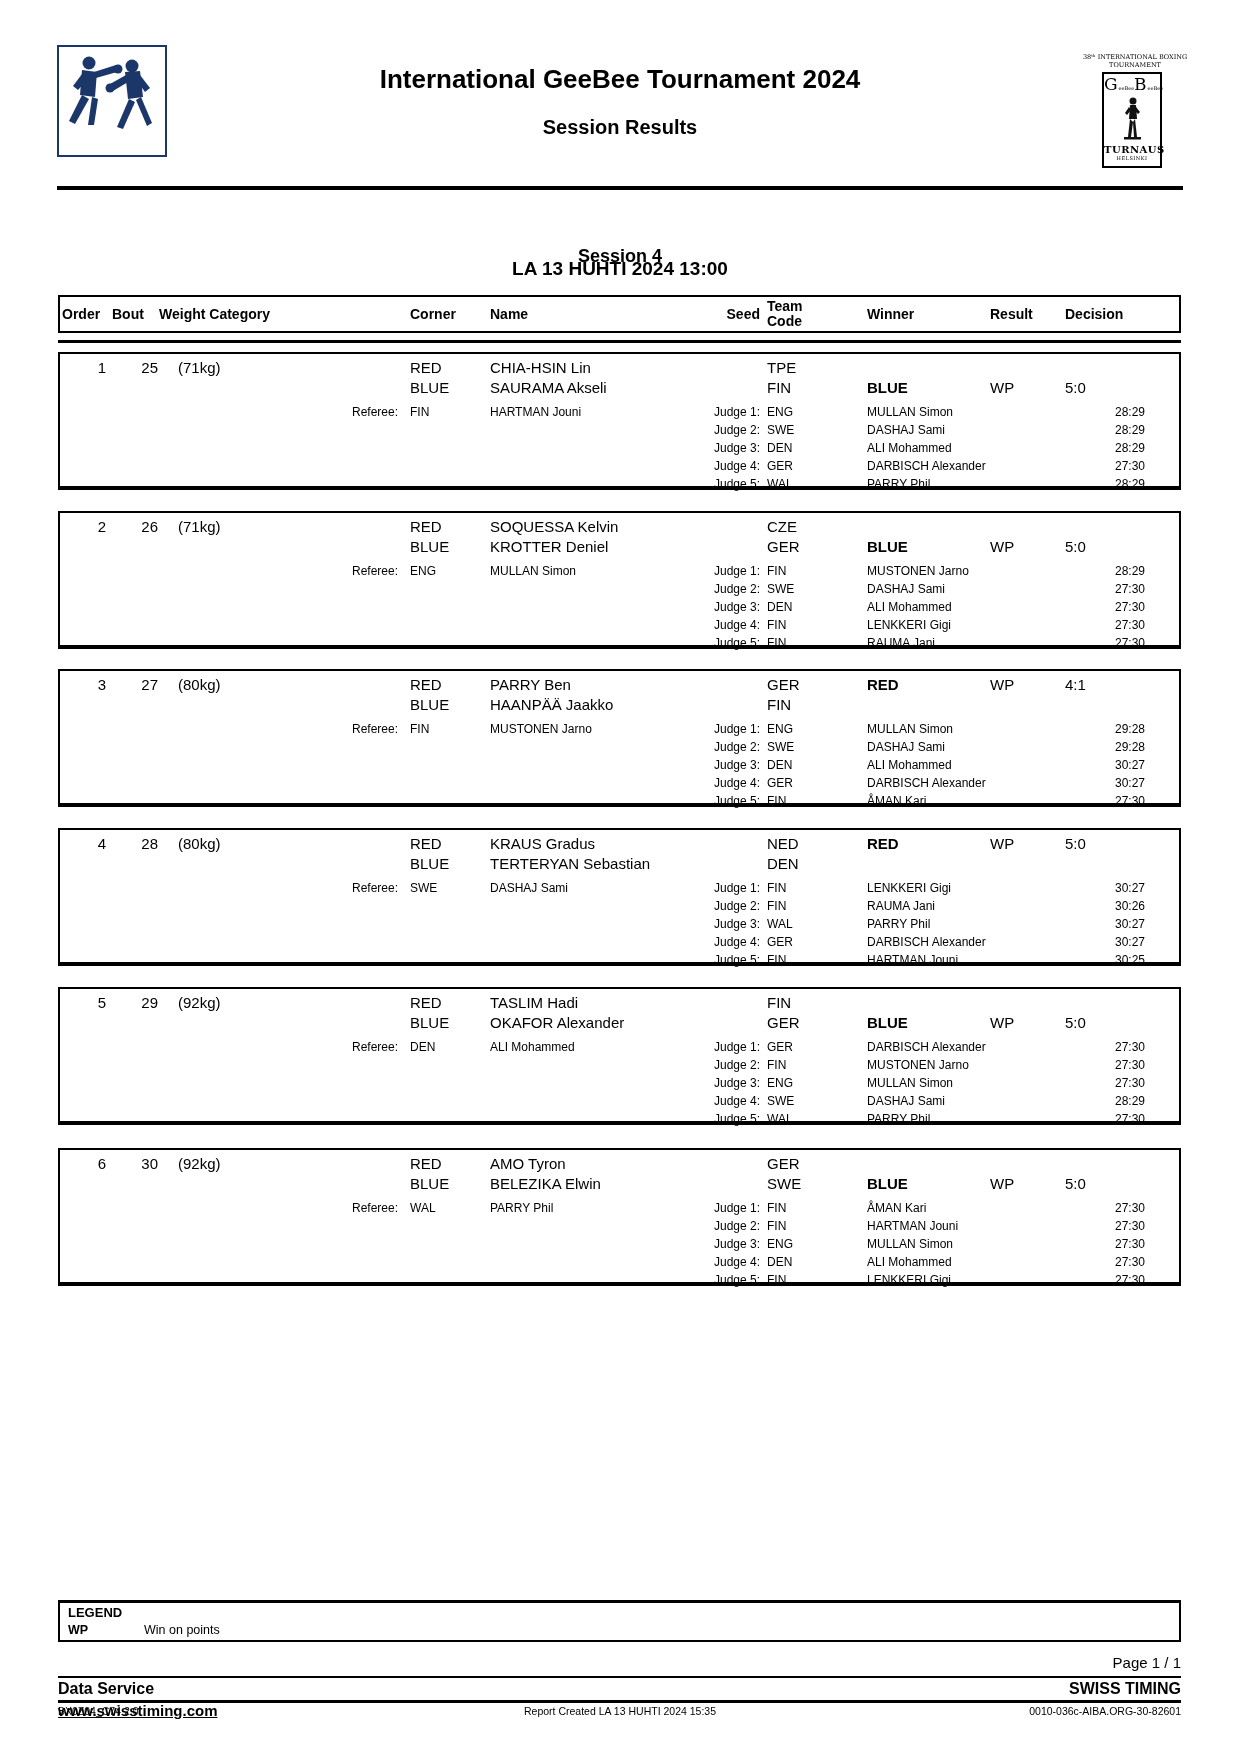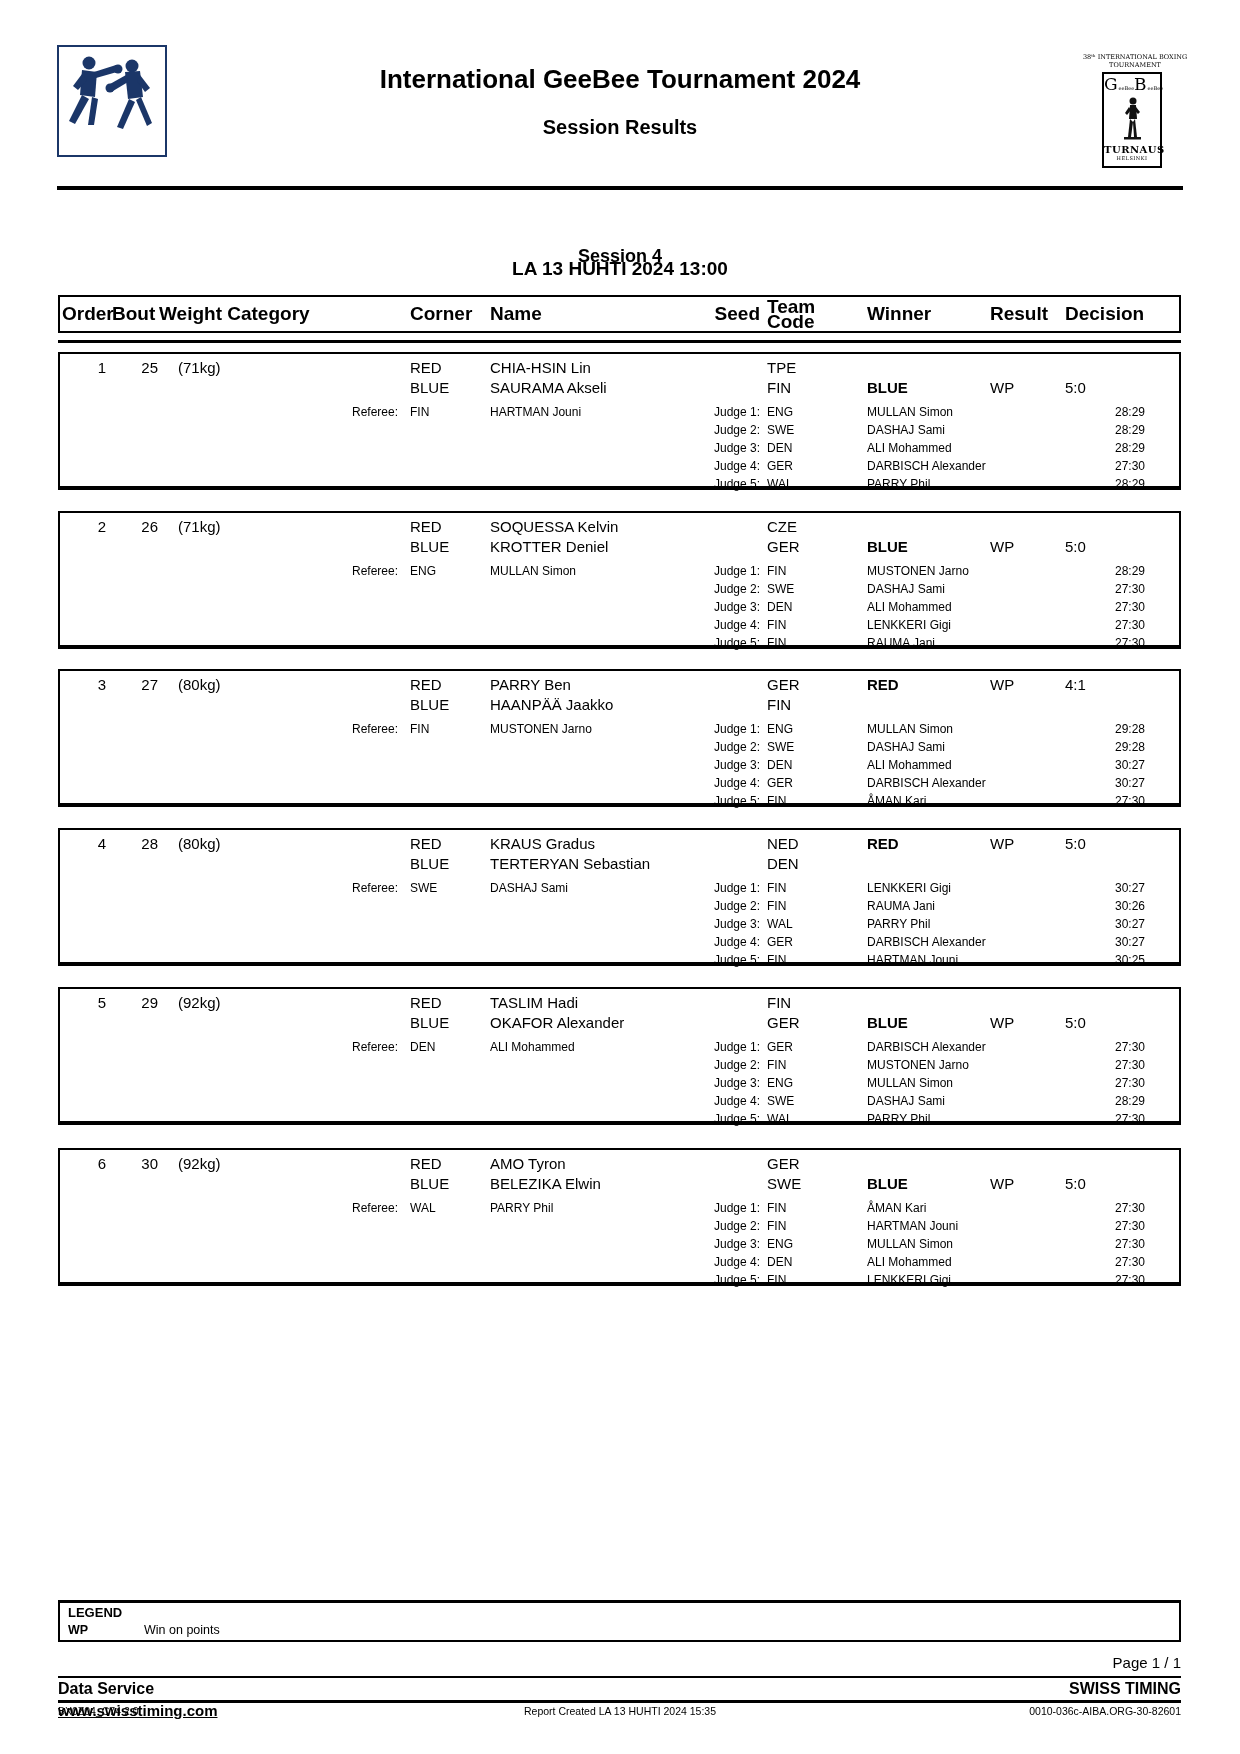--- a/index.html
+++ b/index.html
@@ -17,21 +17,21 @@
          text-align:center;font-family:"DejaVu Serif",serif;}
   .gbletters{font-size:17px;line-height:18px;margin-top:1px;letter-spacing:1px;}
   .gbsmall{font-size:5px;letter-spacing:0;}
   .turnaus{font-size:10px;font-weight:bold;line-height:10px;letter-spacing:.5px;}
   .helsinki{font-size:5px;line-height:6px;letter-spacing:.5px;}
   .toprule{position:absolute;left:57px;top:186px;width:1126px;height:4px;background:#000;}
   .session{position:absolute;left:0;top:210px;width:100%;text-align:center;font-size:18px;font-weight:bold;margin-top:36px;}
   .datetime{position:absolute;left:0;top:258px;width:100%;text-align:center;font-size:19px;font-weight:bold;}
   
   .thead{position:absolute;left:58px;top:295px;width:1123px;height:38px;border:2px solid #000;
-         box-sizing:border-box;font-size:19px;font-weight:bold;}
+         box-sizing:border-box;font-size:14px;font-weight:bold;}
   .hx{position:absolute;top:0;height:34px;line-height:34px;white-space:nowrap;}
   .hteam{position:absolute;left:707px;top:2px;line-height:15px;white-space:nowrap;}
   .hr2{position:absolute;left:58px;top:340px;width:1123px;height:3px;background:#000;}
   
   .bout{position:absolute;left:58px;width:1123px;height:138px;border:2px solid #000;border-bottom-width:4px;
         box-sizing:border-box;font-size:15px;}
   .c{position:absolute;white-space:nowrap;}
   .j{font-size:12px;}
   .r1{top:5px}.r2{top:25px}
   .jr1{top:51px}.jr2{top:69px}.jr3{top:87px}.jr4{top:105px}.jr5{top:123px}

